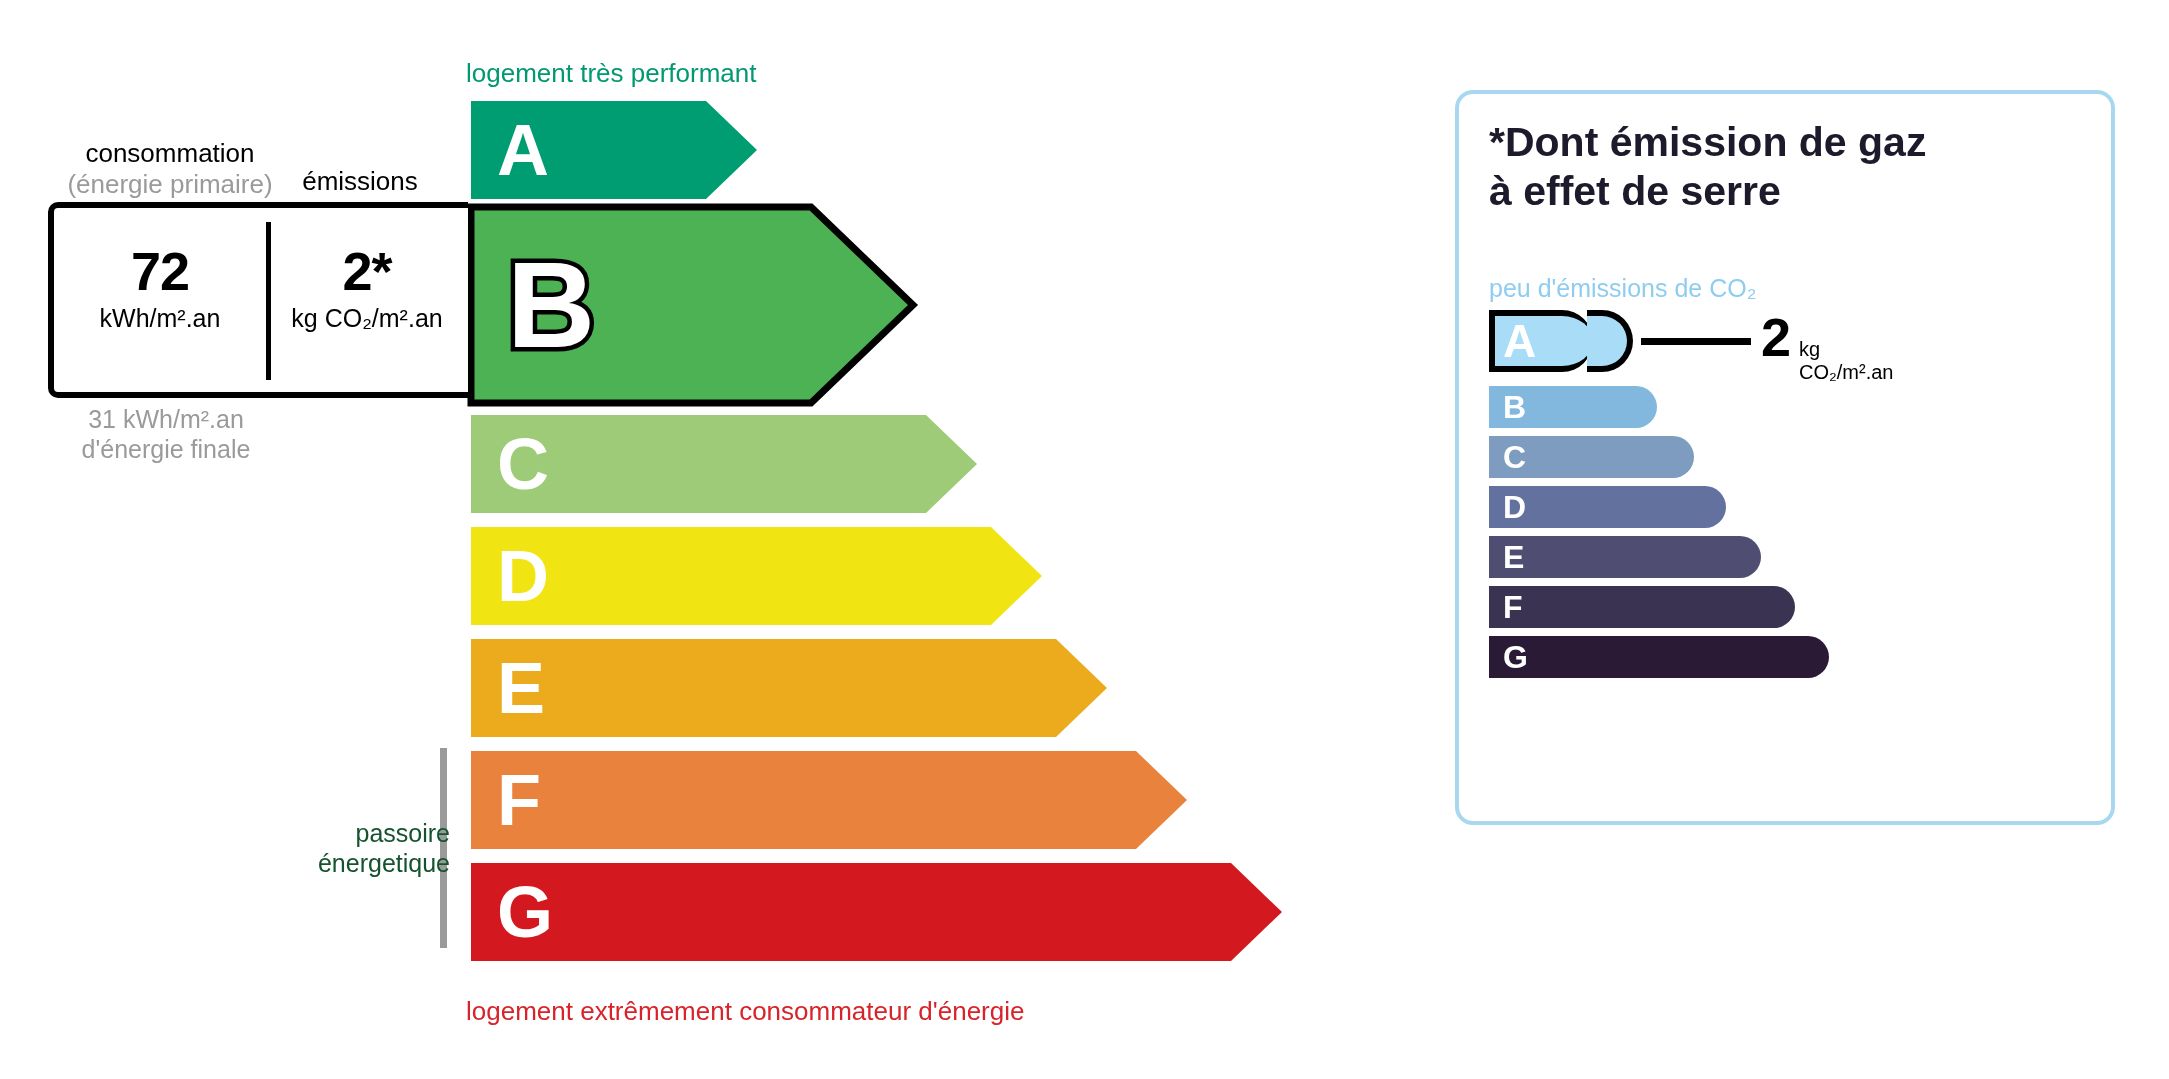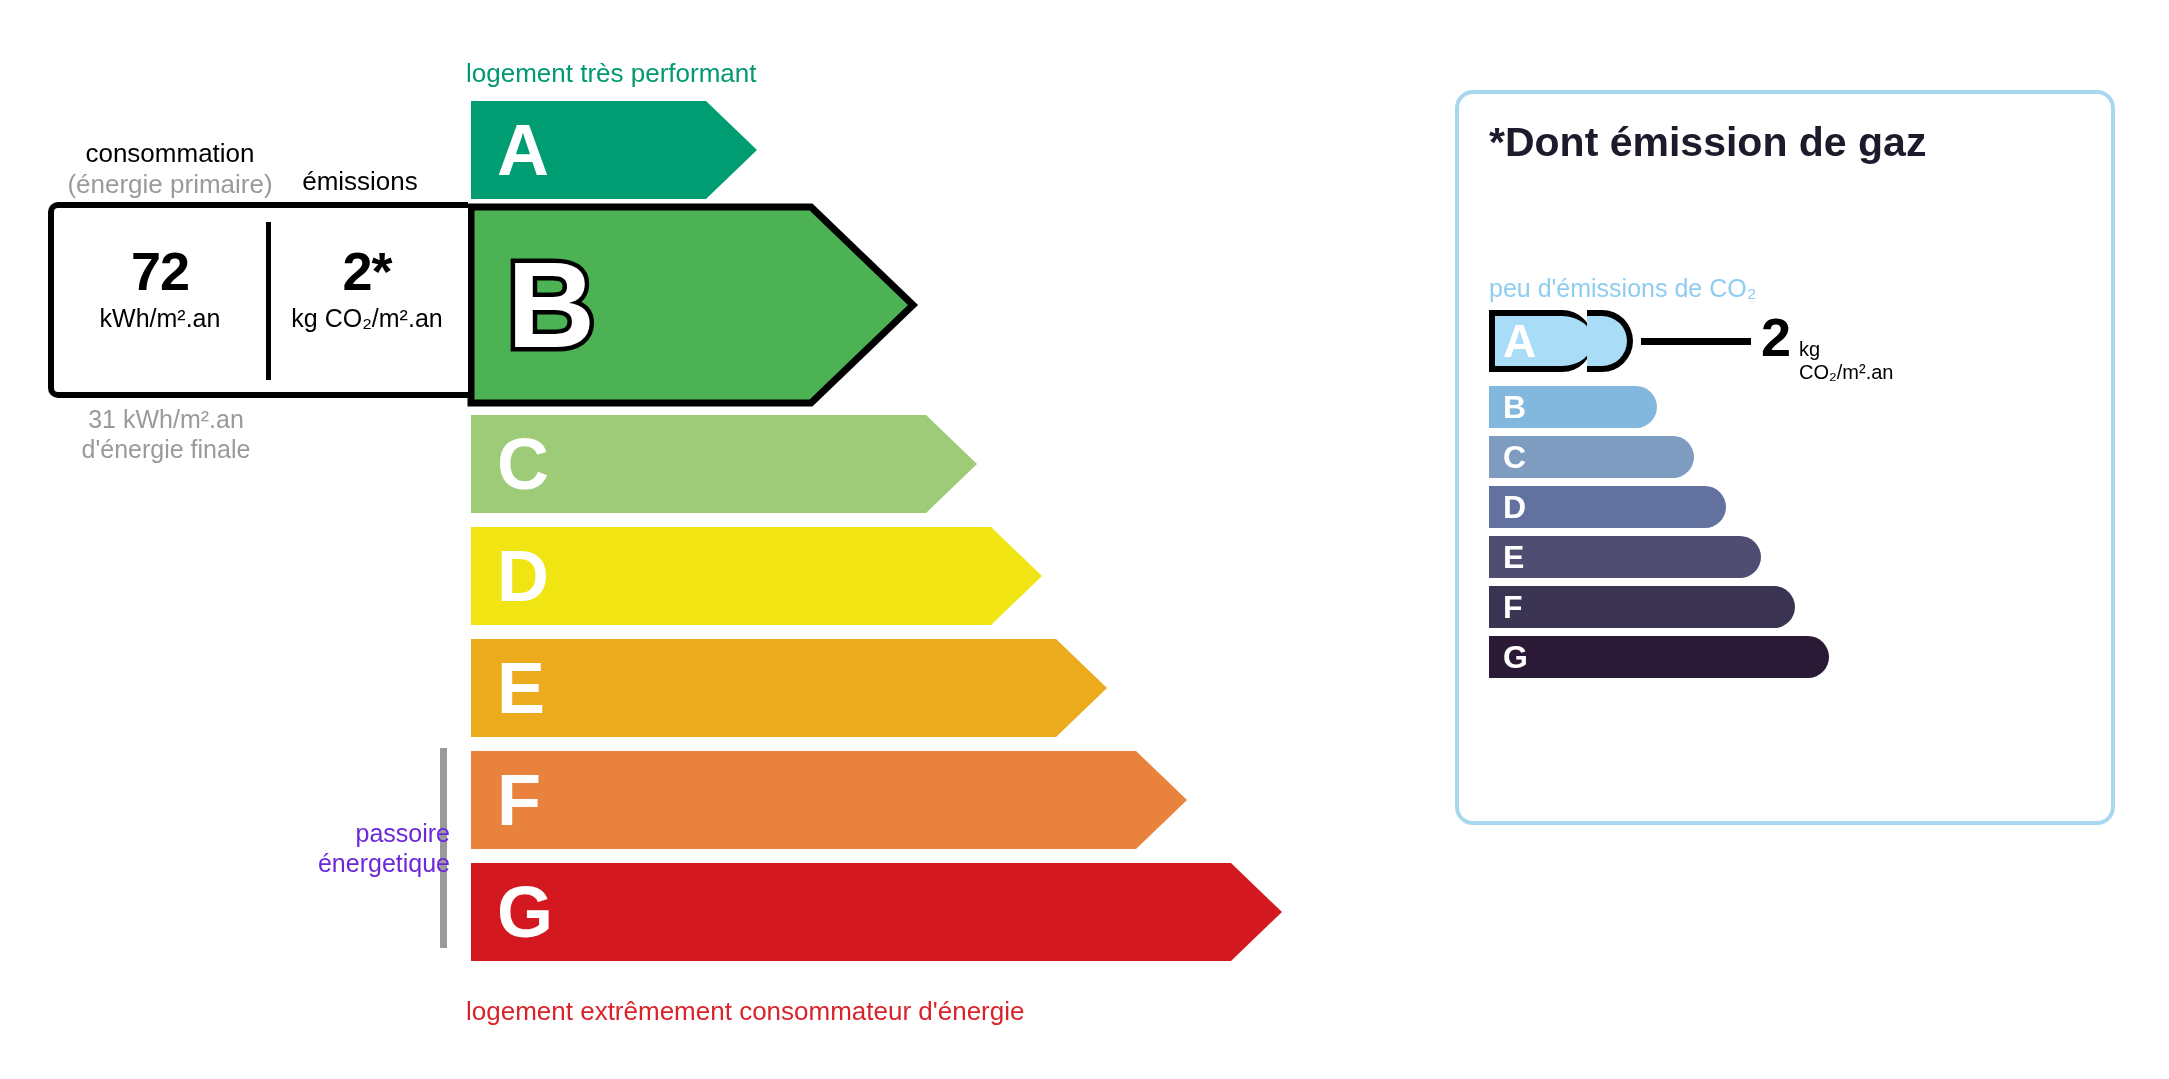--- a/index.html
+++ b/index.html
@@ -25,21 +25,21 @@
   #cell-conso{left:0;width:212px;}
   #cell-emis{left:212px;width:202px;}
   #vdivider{position:absolute;left:212px;top:14px;width:5px;height:158px;background:#000;}
   .big-num{font-size:54px;font-weight:700;line-height:1;margin-top:36px;letter-spacing:-1px;}
   .unit{font-size:25px;margin-top:6px;}
 
   #finale{position:absolute;left:36px;top:404px;width:260px;text-align:center;
           font-size:25px;line-height:1.2;color:#9a9a9a;}
 
   #passoire{position:absolute;left:250px;top:818px;width:200px;text-align:right;
-            font-size:25px;line-height:1.2;color:#6d28d9;}
+            font-size:25px;line-height:1.2;color:#14532d;}
   #passoire-bar{position:absolute;left:440px;top:748px;width:7px;height:200px;background:#9a9a9a;}
 
   
   .arrow{position:absolute;left:466px;height:0;}
   .arrow svg{display:block;overflow:visible;}
   .arrow .letter{font-size:72px;font-weight:700;fill:#fff;}
   #row-B .letter{fill:#fff;stroke:#000;stroke-width:9px;paint-order:stroke;}
 
   
   #co2{position:absolute;left:1455px;top:90px;width:660px;height:735px;
@@ -150,20 +150,21 @@
     <div>passoire</div>
     <div>énergetique</div>
   </div>
 
   <div id="bottom-legend">logement extrêmement consommateur d'énergie</div>
 </div>
 
 <div id="co2">
   <div id="co2-title">
     <div>*Dont émission de gaz</div>
+    <div>à effet de serre</div>
   </div>
 
   <div id="co2-sub">peu d'émissions de CO₂</div>
 
   <div id="rowA">
     <div class="abar"></div>
     <div class="abar-cap"></div>
     <div class="alet">
         <span>A</span>
       </div>

